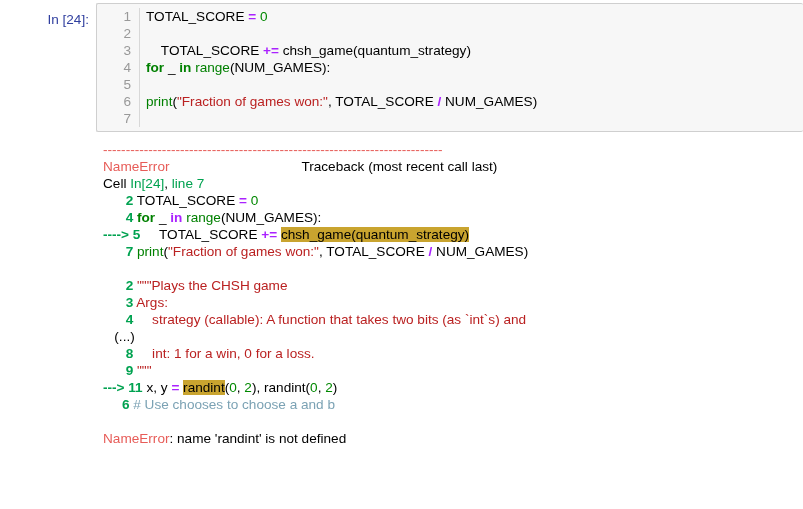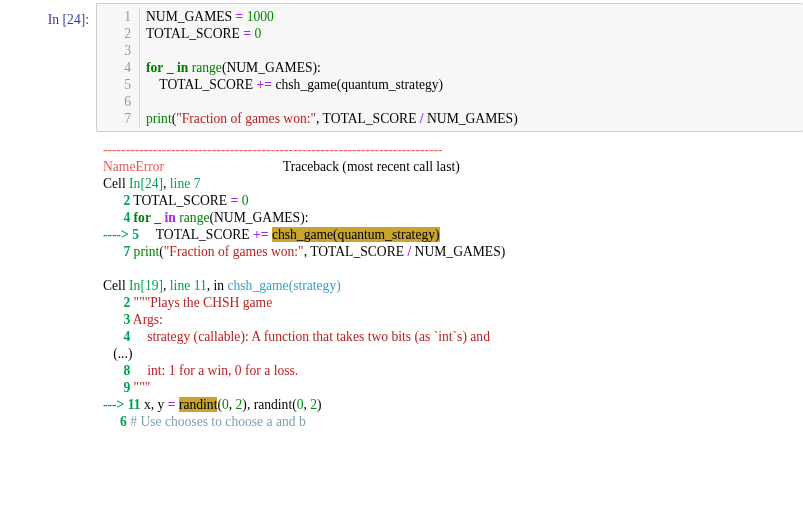--- a/index.html
+++ b/index.html
@@ -1,19 +1,19 @@
 <!DOCTYPE html>
 <html style="--c-prompt: #303F9F; --c-cell-bg: #F7F7F7; --c-cell-border: #CFCFCF; --c-gutter-text: #999999; --c-keyword: #008000; --c-builtin: #008000; --c-number: #008800; --c-operator: #AA22FF; --c-string: #BA2121; --c-comment: #7BA2B4; --c-ansi-red: #E75C58; --c-ansi-green: #00A250; --c-func-cyan: #38A0C8; --c-highlight-bg: #C9A42F;"><head>
 <meta charset="utf-8">
 <style>
   * { box-sizing: border-box; }
   body { margin: 0; background: #ffffff; }
   .page {
     width: 803px; height: 509px; overflow: hidden; background: #ffffff;
-    font-family: Liberation Serif, serif;
+    font-family: Liberation Sans, sans-serif;
     font-size: 13.6px; color: #000;
   }
   .cell-row { display: flex; padding-top: 3px; }
   .prompt {
     flex: 0 0 96px; width: 96px; text-align: right;
     padding: 8px 7px 0 0; color: var(--c-prompt, #303F9F);
     white-space: pre; line-height: 17px;
   }
   .input-box {
     flex: 1 1 auto; border: 1px solid var(--c-cell-border, #CFCFCF);
@@ -54,43 +54,42 @@
       <div class="gutter">
           <div class="gl">1</div>
           <div class="gl">2</div>
           <div class="gl">3</div>
           <div class="gl">4</div>
           <div class="gl">5</div>
           <div class="gl">6</div>
           <div class="gl">7</div>
         </div>
       <div class="code">
-          <div class="cl"><span class="tok-t">NUM_GAMES </span><span class="tok-o">=</span><span class="tok-t"> </span><span class="tok-n">1000</span></div>
           <div class="cl"><span class="tok-t">TOTAL_SCORE </span><span class="tok-o">=</span><span class="tok-t"> </span><span class="tok-n">0</span></div>
           <div class="cl"></div>
+          <div class="cl"><span class="tok-t">    TOTAL_SCORE </span><span class="tok-o">+=</span><span class="tok-t"> chsh_game(quantum_strategy)</span></div>
           <div class="cl"><span class="tok-k">for</span><span class="tok-t"> _ </span><span class="tok-k">in</span><span class="tok-t"> </span><span class="tok-b">range</span><span class="tok-t">(NUM_GAMES):</span></div>
-          <div class="cl"><span class="tok-t">    TOTAL_SCORE </span><span class="tok-o">+=</span><span class="tok-t"> chsh_game(quantum_strategy)</span></div>
           <div class="cl"></div>
           <div class="cl"><span class="tok-b">print</span><span class="tok-t">(</span><span class="tok-s">"Fraction of games won:"</span><span class="tok-t">, TOTAL_SCORE </span><span class="tok-o">/</span><span class="tok-t"> NUM_GAMES)</span></div>
         </div>
     </div>
   </div>
   <div class="output">
       <div class="cl"><span class="tok-red">---------------------------------------------------------------------------</span></div>
       <div class="cl"><span class="tok-red">NameError</span><span class="tok-t">                                   Traceback (most recent call last)</span></div>
       <div class="cl"><span class="tok-t">Cell </span><span class="tok-grn">In[24]</span><span class="tok-t">, </span><span class="tok-grn">line 7</span></div>
       <div class="cl"><span class="tok-grnb">      2</span><span class="tok-t"> TOTAL_SCORE </span><span class="tok-o">=</span><span class="tok-t"> </span><span class="tok-n">0</span></div>
       <div class="cl"><span class="tok-grnb">      4</span><span class="tok-t"> </span><span class="tok-k">for</span><span class="tok-t"> _ </span><span class="tok-o">in</span><span class="tok-t"> </span><span class="tok-b">range</span><span class="tok-t">(NUM_GAMES):</span></div>
       <div class="cl"><span class="tok-grnb">----&gt; 5</span><span class="tok-t">     TOTAL_SCORE </span><span class="tok-o">+=</span><span class="tok-t"> </span><span class="tok-hl">chsh_game(quantum_strategy)</span></div>
       <div class="cl"><span class="tok-grnb">      7</span><span class="tok-t"> </span><span class="tok-b">print</span><span class="tok-t">(</span><span class="tok-s">"Fraction of games won:"</span><span class="tok-t">, TOTAL_SCORE </span><span class="tok-o">/</span><span class="tok-t"> NUM_GAMES)</span></div>
       <div class="cl"></div>
-      <div class="cl"><span class="tok-t">Cell </span><span class="tok-grn">In[19]</span><span class="tok-t">, </span><span class="tok-grn">line 11</span><span class="tok-t">, in </span><span class="tok-cyan">chsh_game(strategy)</span></div>
       <div class="cl"><span class="tok-grnb">      2</span><span class="tok-t"> </span><span class="tok-s">"""Plays the CHSH game</span></div>
       <div class="cl"><span class="tok-grnb">      3</span><span class="tok-t"> </span><span class="tok-s">Args:</span></div>
       <div class="cl"><span class="tok-grnb">      4</span><span class="tok-t"> </span><span class="tok-s">    strategy (callable): A function that takes two bits (as `int`s) and</span></div>
       <div class="cl"><span class="tok-t">   (...)</span></div>
       <div class="cl"><span class="tok-grnb">      8</span><span class="tok-t"> </span><span class="tok-s">    int: 1 for a win, 0 for a loss.</span></div>
       <div class="cl"><span class="tok-grnb">      9</span><span class="tok-t"> </span><span class="tok-s">"""</span></div>
       <div class="cl"><span class="tok-grnb">---&gt; 11</span><span class="tok-t"> x, y </span><span class="tok-o">=</span><span class="tok-t"> </span><span class="tok-hl">randint</span><span class="tok-t">(</span><span class="tok-n">0</span><span class="tok-t">, </span><span class="tok-n">2</span><span class="tok-t">), randint(</span><span class="tok-n">0</span><span class="tok-t">, </span><span class="tok-n">2</span><span class="tok-t">)</span></div>
       <div class="cl"><span class="tok-grnb">     6</span><span class="tok-t"> </span><span class="tok-c"># Use chooses to choose a and b</span></div>
       <div class="cl"></div>
+      <div class="cl"><span class="tok-red">NameError</span><span class="tok-t">: name 'randint' is not defined</span></div>
     </div>
 </div>
 
 </body></html>

